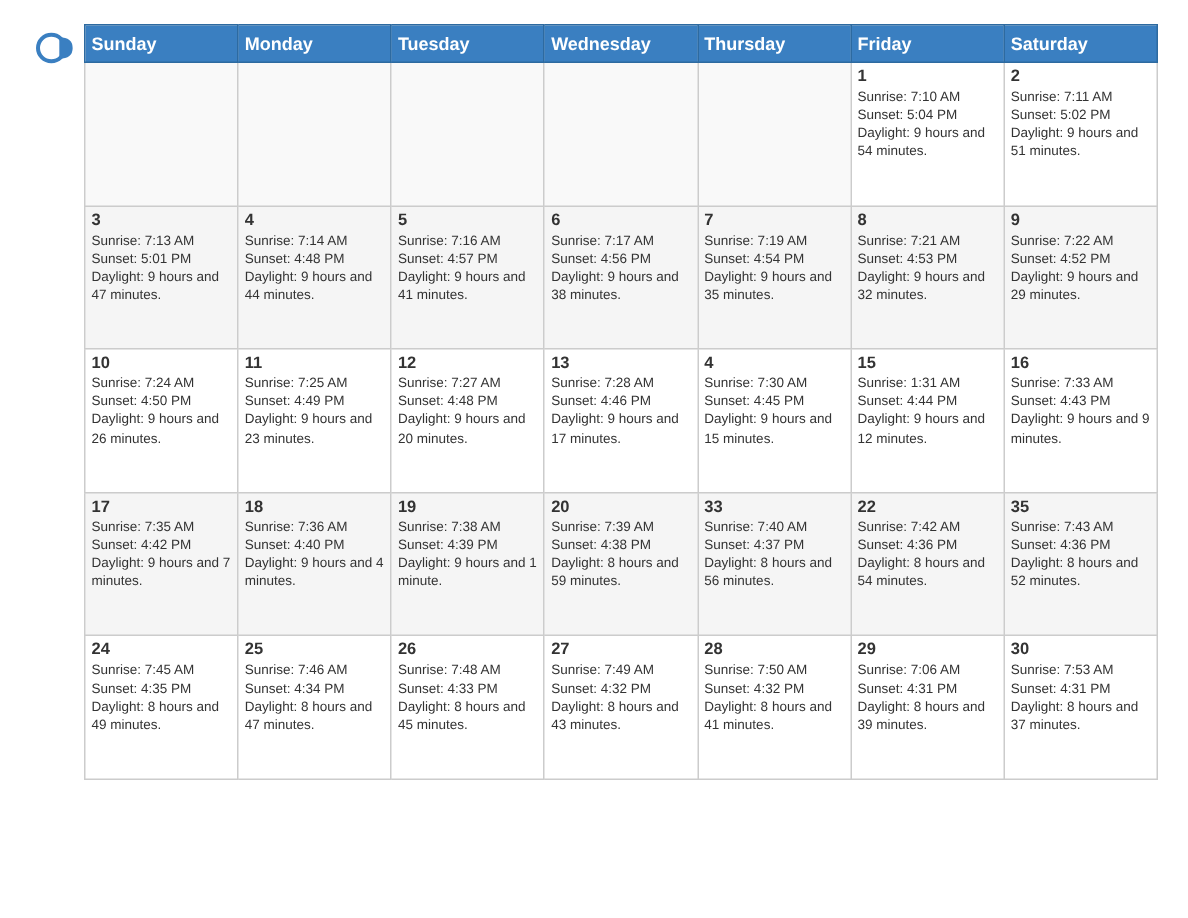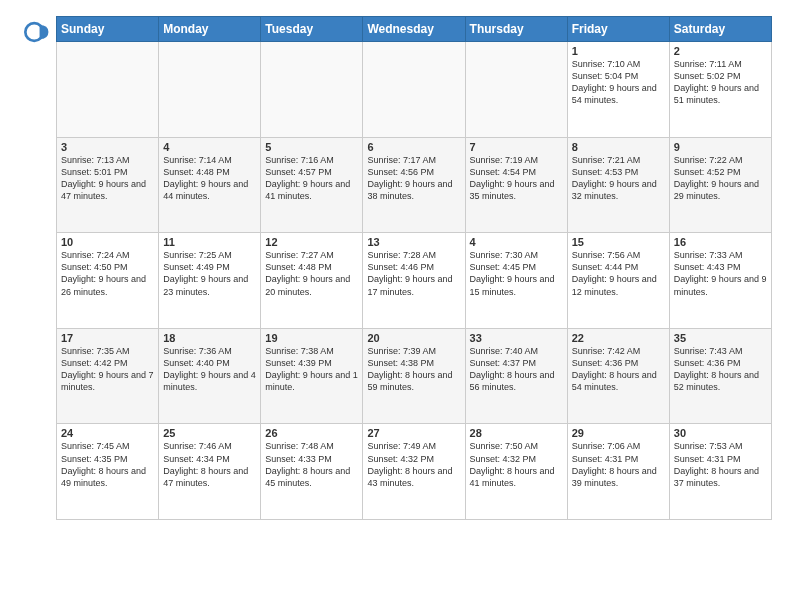--- a/index.html
+++ b/index.html
@@ -244,21 +244,21 @@
           </td>
           <td>
             <span class="day-num">4</span>
             <div class="day-info">Sunrise: 7:30 AM
 Sunset: 4:45 PM
 Daylight: 9 hours
 and 15 minutes.</div>
           </td>
           <td>
             <span class="day-num">15</span>
-            <div class="day-info">Sunrise: 7:56 AM
+            <div class="day-info">Sunrise: 1:31 AM
 Sunset: 4:44 PM
 Daylight: 9 hours
 and 12 minutes.</div>
           </td>
           <td>
             <span class="day-num">16</span>
             <div class="day-info">Sunrise: 7:33 AM
 Sunset: 4:43 PM
 Daylight: 9 hours
 and 9 minutes.</div>

